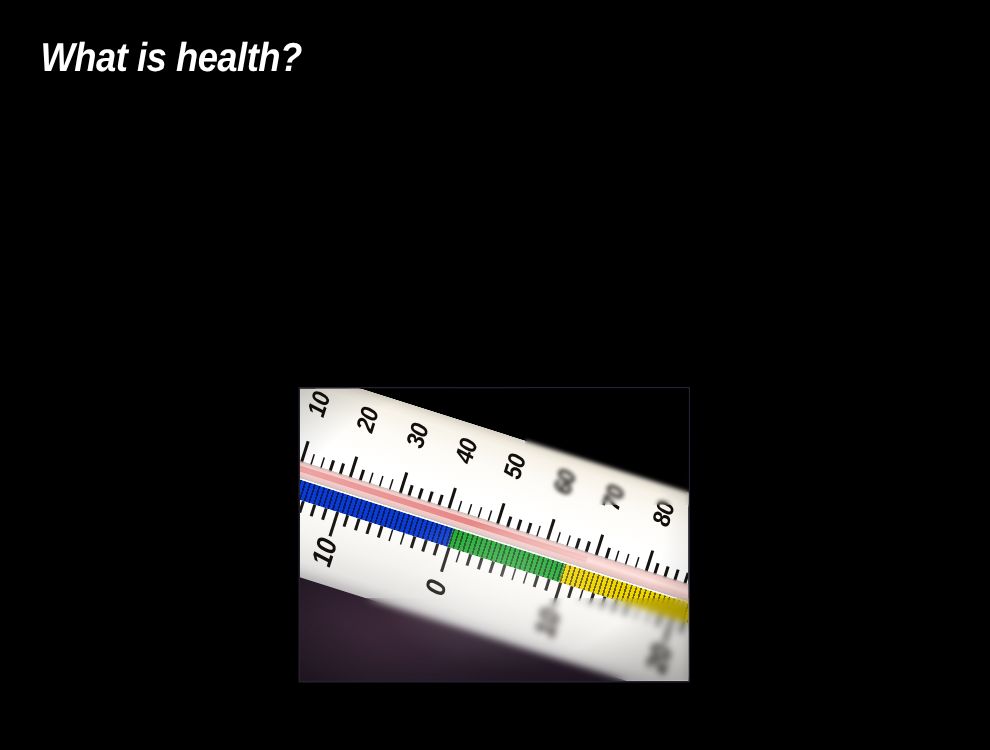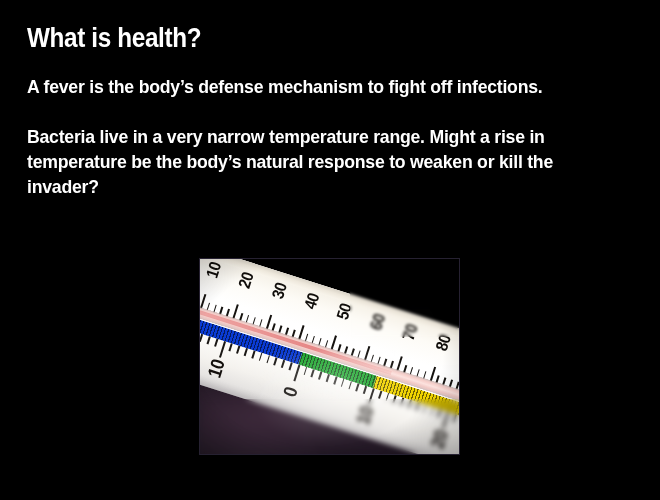--- a/index.html
+++ b/index.html
@@ -10,20 +10,21 @@
     background:#000;
     font-family:"Liberation Sans", sans-serif;
     overflow:hidden;
   }
 
   #slide {
     position:relative;
     width:660px; height:500px;
     background:#000000;
     overflow:hidden;
+    font-style:italic;
   }
 
   
   #slide-title {
     position:absolute;
     left:27px; top:22px;
     width:600px;
     color:#ffffff;
     font-family:"Liberation Sans", sans-serif;
     font-weight:bold;
@@ -247,25 +248,20 @@
     pointer-events:none;
   }
 </style>
 </head>
 <body>
 
 <div id="slide">
 
   <div id="slide-title">What is health?</div>
 
-  <div id="body-block">
-    <div id="para-1" class="para">A fever is the body’s defense mechanism to fight off infections.</div>
-    <div id="para-spacer"></div>
-    <div id="para-2" class="para">Bacteria live in a very narrow temperature range. Might a rise in temperature be the body’s natural response to weaken or kill the invader?</div>
-  </div>
 
   <div id="photo-frame">
     <div id="photo-inner">
 
       <div class="bg-top-dark"></div>
       <div class="bg-blur-a"></div>
       <div class="bg-blur-b"></div>
 
       <div id="therm-wrap">
         <div id="therm-body"></div>

